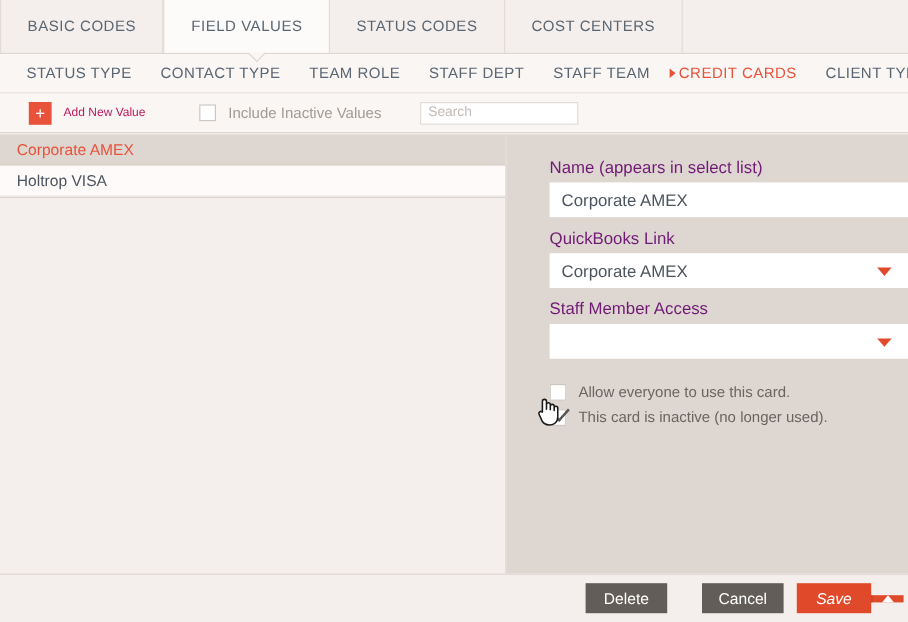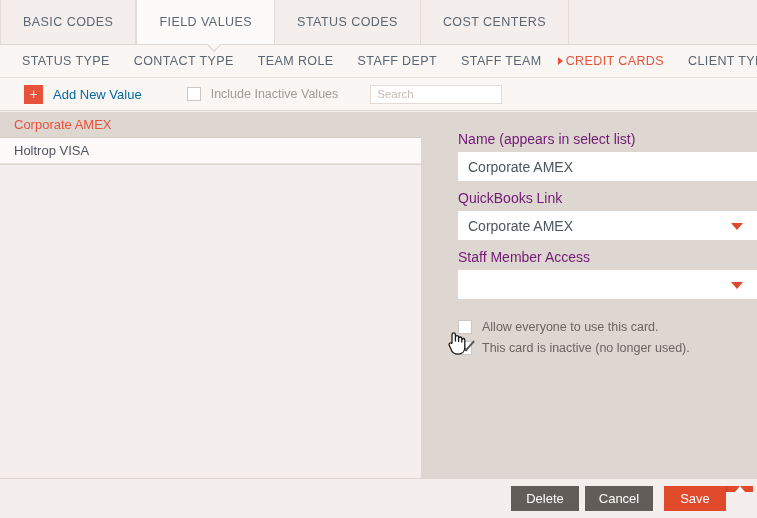--- a/index.html
+++ b/index.html
@@ -125,22 +125,22 @@
     color: #fff;
     display: flex;
     align-items: center;
     justify-content: center;
     font-size: 14px;
     line-height: 1;
     font-weight: 400;
   }
   #add-new-label {
     margin-left: 10px;
-    font-size: 13px;
-    color: #0369a1;
+    font-size: 10px;
+    color: #be185d;
   }
   #include-inactive {
     display: flex;
     align-items: center;
     margin-left: 45px;
   }
   .cb {
     width: 14px; height: 14px;
     background: #fff;
     border: 1px solid #cfc6c0;
@@ -292,34 +292,35 @@
     box-sizing: border-box;
   }
   .btn {
     height: 25px;
     min-width: 68px;
     display: flex;
     align-items: center;
     justify-content: center;
     font-size: 13px;
     color: #fff;
-    margin-left: 6px;
+    margin-left: 29px;
     box-sizing: border-box;
     padding: 0 12px;
   }
   .btn-gray { background: #625d58; }
   .btn-save {
     background: #e04a2b;
     min-width: 62px;
     margin-left: 11px;
   }
   #save-split {
     display: flex;
-    align-items: flex-start;
+    align-items: center;
     margin-left: 11px;
+    font-style: italic;
   }
   #save-split .btn-save { margin-left: 0; }
   #save-caret-btn {
     width: 26px;
     background: #e04a2b;
     border-left: 1px solid #c23f24;
     display: flex;
     align-items: center;
     justify-content: center;
   }

